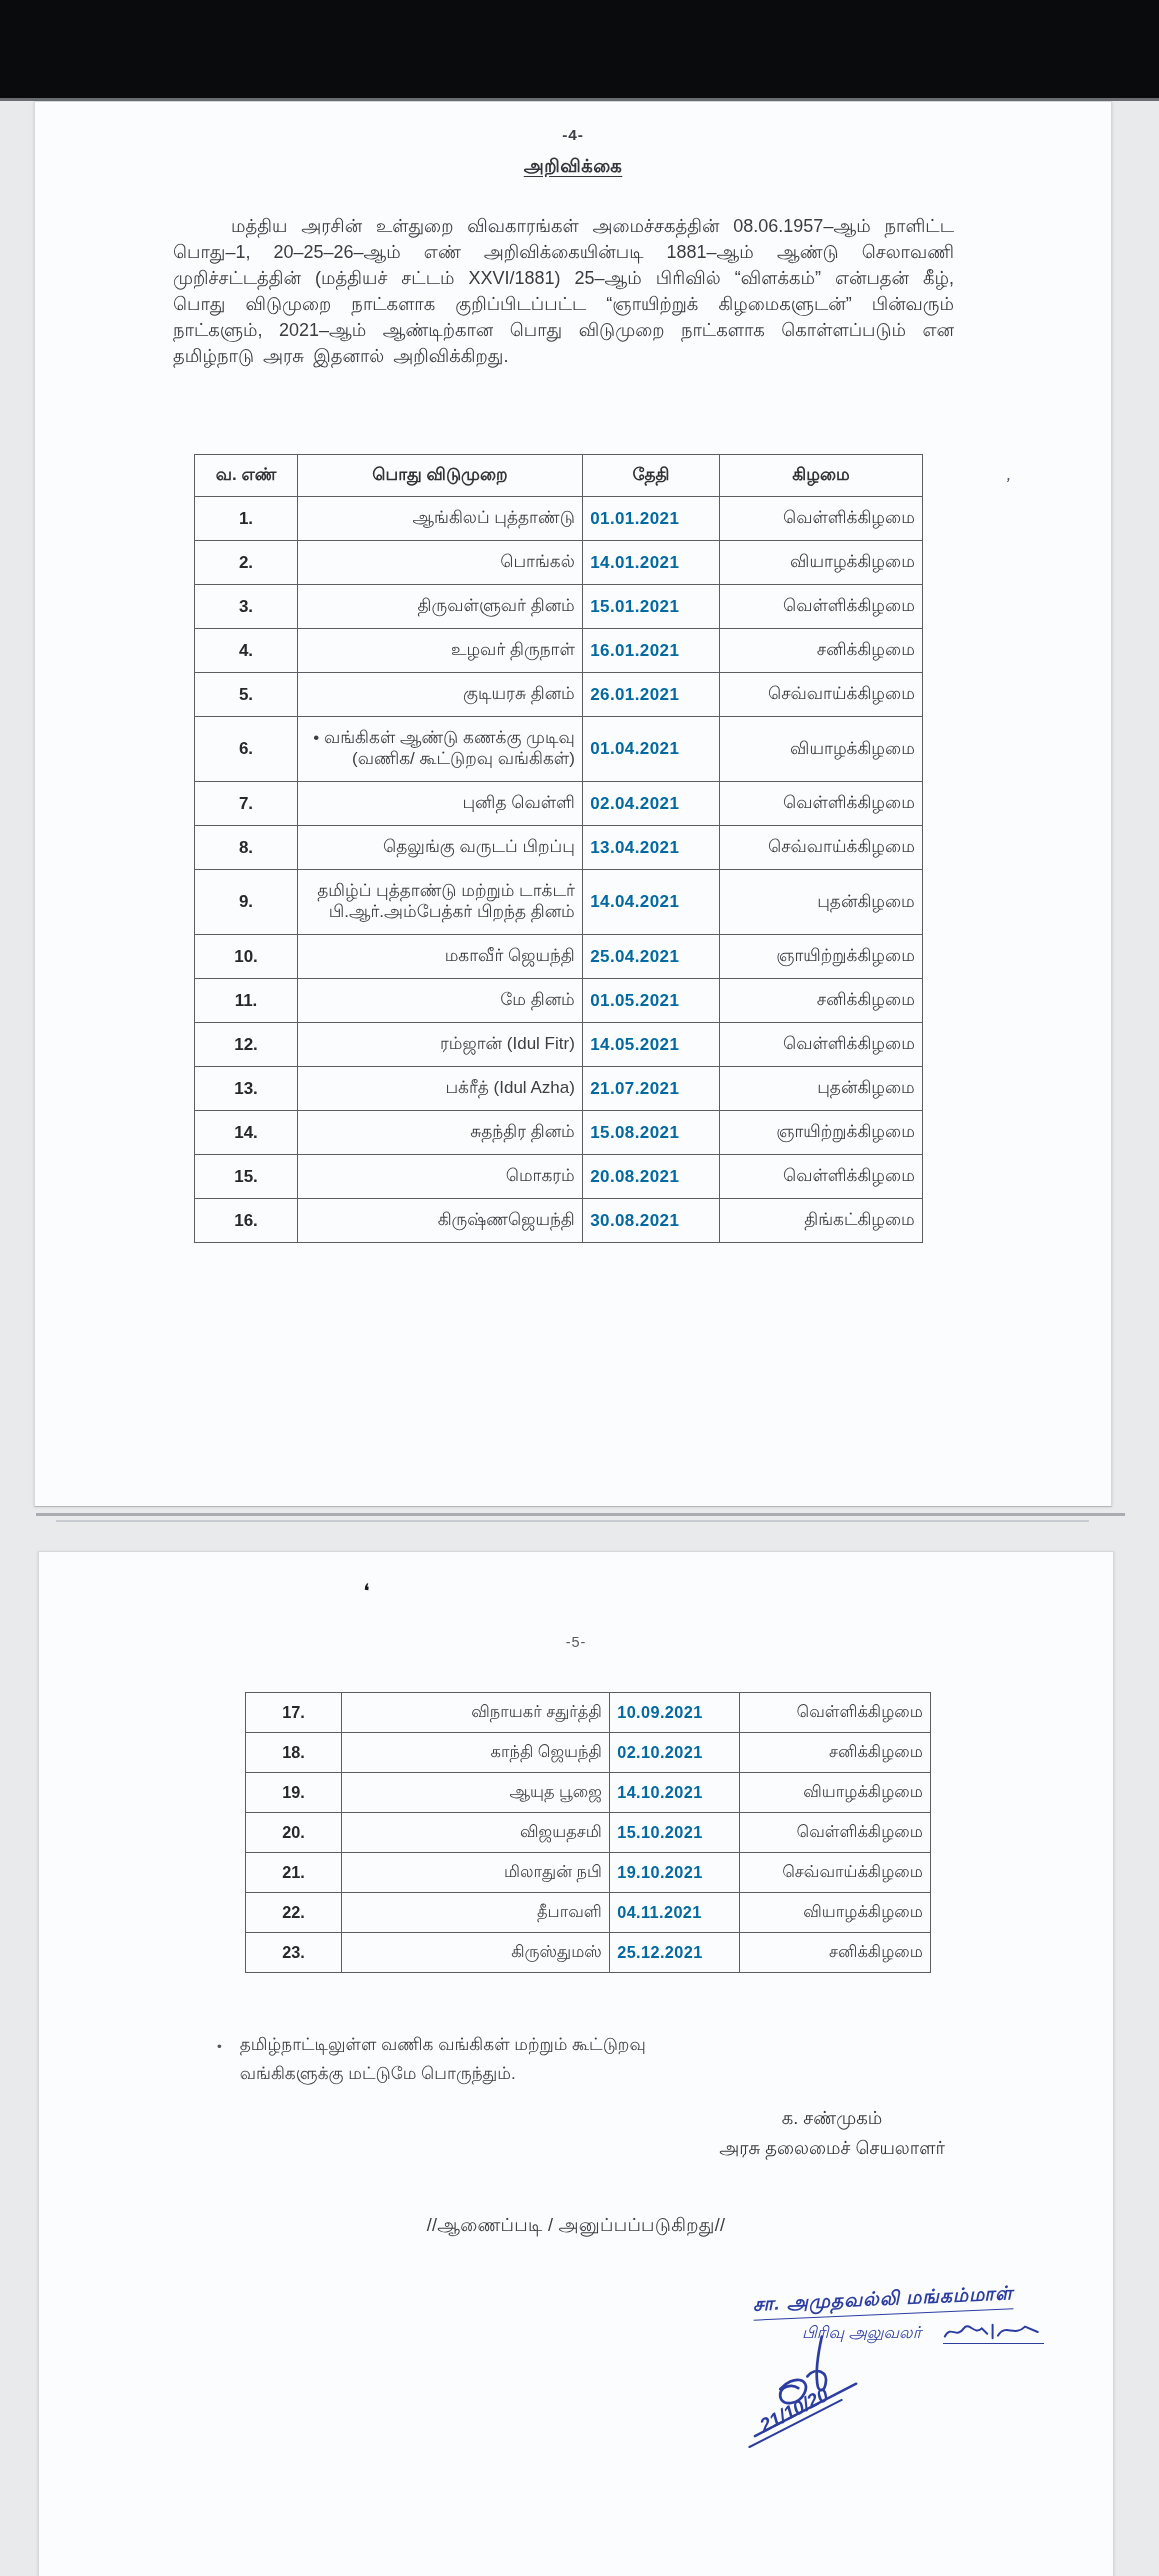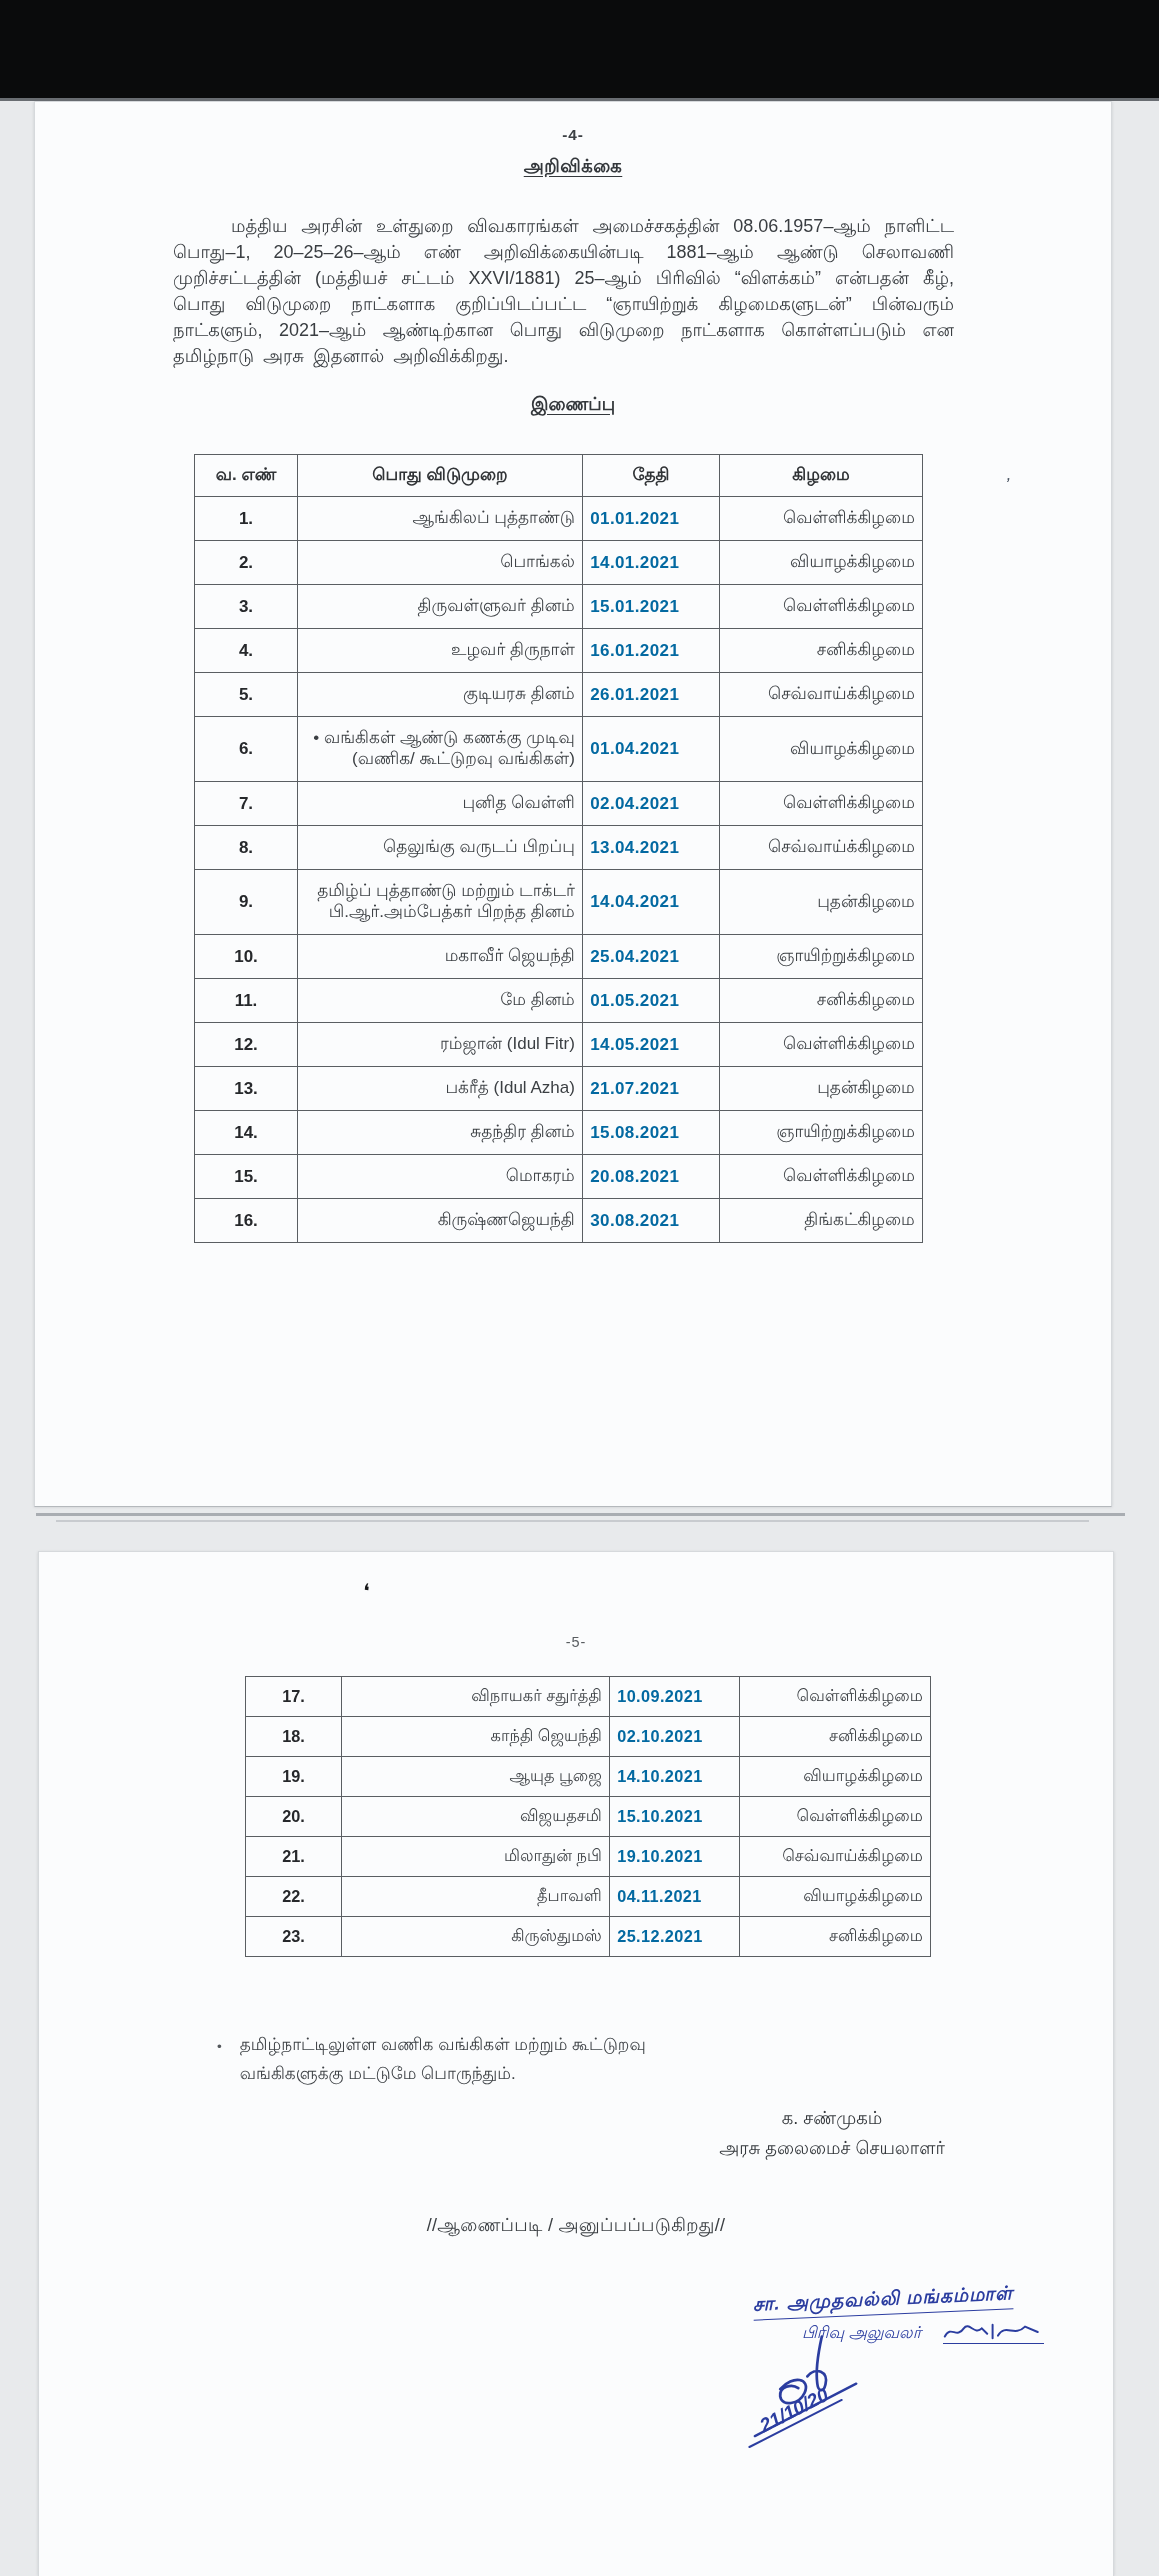--- a/index.html
+++ b/index.html
@@ -32,21 +32,21 @@
            font-size:18px;font-weight:bold;color:#33373b;letter-spacing:0.5px;}
   .para{position:absolute;left:138px;top:111px;width:781px;margin:0;
         font-size:18px;line-height:26px;text-align:justify;text-indent:58px;
         word-spacing:4.1px;color:#393d41;}
   .annex{position:absolute;left:0;top:292px;width:100%;text-align:center;
          font-size:18px;font-weight:bold;color:#33373b;}
 
   table.holtable{position:absolute;border-collapse:collapse;table-layout:fixed;
                  background:transparent;}
   table.t1{left:159px;top:352px;width:728px;}
-  table.t2{left:206px;top:124px;width:686px;font-size:16.3px;padding-left:44px;}
+  table.t2{left:206px;top:140px;width:686px;font-size:16.3px;padding-left:44px;}
   .holtable th,.holtable td{border:1.8px solid #5a5e62;vertical-align:middle;
                  font-weight:normal;box-sizing:border-box;}
   table.t1 th{height:42px;font-size:17px;font-weight:bold;color:#303336;text-align:center;padding:3.6px 5.4px;}
   table.t1 td{font-size:17px;padding:11px 7.2px;}
   table.t2 td{font-size:16.3px;padding:9px 7.2px;}
   .holtable td.c0{text-align:center;font-weight:600;color:#26282b;}
   .holtable td.c1{text-align:right;padding-left:14.5px;color:#3b3f43;}
   .holtable td.c2{text-align:left;font-weight:600;letter-spacing:0.4px;color:#0369a1;}
   .holtable td.c3{text-align:right;padding-left:11.8px;color:#3b3f43;}
 
@@ -76,21 +76,20 @@
 </style>
 </head>
 <body>
 
 <div class="topbar"></div>
 
 <section class="page page4">
   <div class="pnum">-4-</div>
   <div class="heading u">அறிவிக்கை</div>
   <p class="para">மத்திய அரசின் உள்துறை விவகாரங்கள் அமைச்சகத்தின் 08.06.1957–ஆம் நாளிட்ட பொது–1, 20–25–26–ஆம் எண் அறிவிக்கையின்படி 1881–ஆம் ஆண்டு செலாவணி முறிச்சட்டத்தின் (மத்தியச் சட்டம் XXVI/1881) 25–ஆம் பிரிவில் “விளக்கம்” என்பதன் கீழ், பொது விடுமுறை நாட்களாக குறிப்பிடப்பட்ட “ஞாயிற்றுக் கிழமைகளுடன்” பின்வரும் நாட்களும், 2021–ஆம் ஆண்டிற்கான பொது விடுமுறை நாட்களாக கொள்ளப்படும் என தமிழ்நாடு அரசு இதனால் அறிவிக்கிறது.</p>
-  <div class="annex u">இணைப்பு</div>
 
   <table class="holtable t1">
     <colgroup>
         <col style="width:103px">
         <col style="width:285px">
         <col style="width:137px">
         <col style="width:203px">
       </colgroup>
     <thead>
       <tr>

